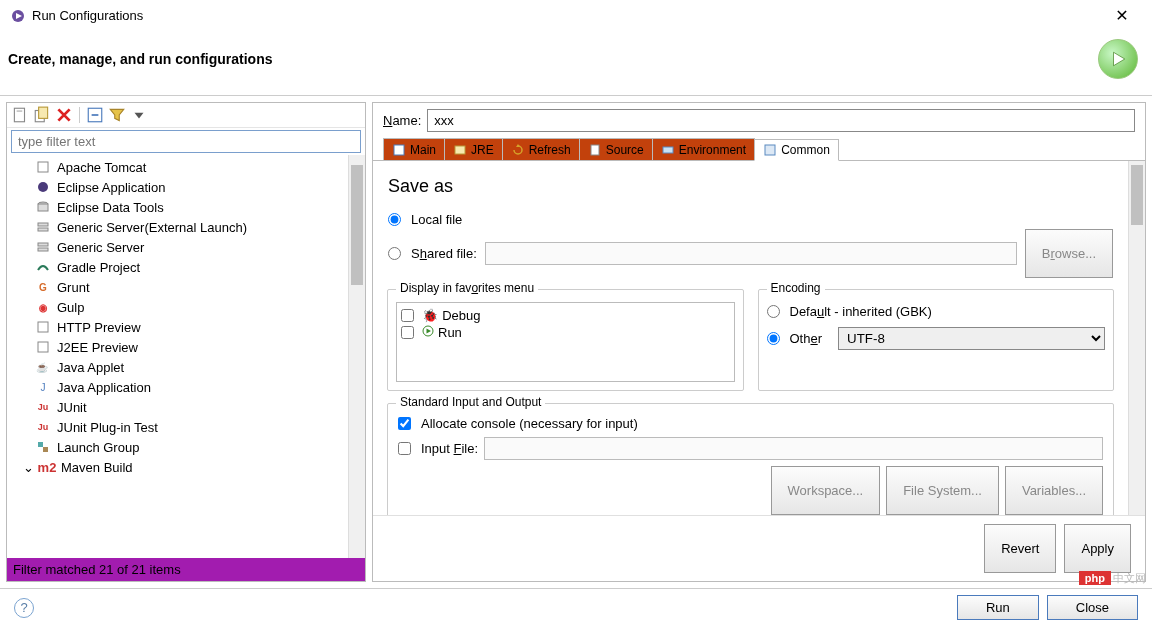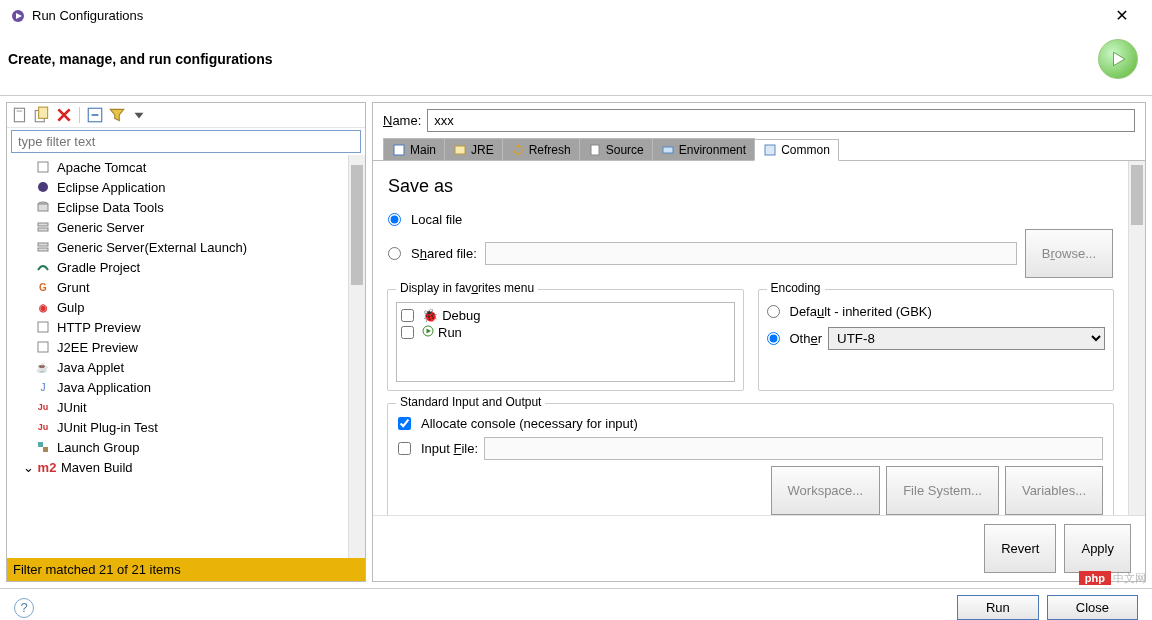--- a/index.html
+++ b/index.html
@@ -20,46 +20,46 @@
 .toolbar .sep { width: 1px; height: 16px; background: #ccc; margin: 0 2px; }
 .filter-input { margin: 2px 4px; padding: 3px 6px; border: 1px solid #7a9fcd; outline: none; font-size: 13px; width: calc(100% - 8px); }
 .tree-wrap { flex: 1; display: flex; min-height: 0; }
 .tree { flex: 1; overflow: hidden; padding: 2px 0; }
 .tree-item { display: flex; align-items: center; padding: 2px 4px 2px 28px; gap: 6px; cursor: pointer; white-space: nowrap; }
 .tree-item.sub { padding-left: 16px; }
 .tree-item.sub .arrow { width: 10px; display: inline-block; }
 .tree .icon { width: 16px; height: 16px; display: inline-flex; align-items: center; justify-content: center; font-size: 10px; }
 .scrollbar { width: 17px; background: #f0f0f0; border-left: 1px solid #ddd; position: relative; }
 .scrollbar .thumb { position: absolute; left: 2px; right: 2px; top: 10px; height: 120px; background: #c0c0c0; border-radius: 0; }
-.filter-status { padding: 4px 6px; background: #eab308; }
+.filter-status { padding: 4px 6px; background: #a21caf; }
 .right-panel { flex: 1; border: 1px solid #bbb; display: flex; flex-direction: column; min-height: 0; }
 .name-row { display: flex; align-items: center; padding: 6px 10px; gap: 6px; }
 .name-row input { flex: 1; padding: 3px 6px; border: 1px solid #888; font-size: 13px; }
 .tabs { display: flex; border-bottom: 1px solid #bbb; padding-left: 10px; }
-.tab { padding: 3px 8px; border: 1px solid #bbb; border-bottom: none; margin-right: -1px; background: #a3a3a3; display: flex; align-items: center; gap: 4px; cursor: pointer; font-size: 12px; }
+.tab { padding: 3px 8px; border: 1px solid #bbb; border-bottom: none; margin-right: -1px; background: #c2410c; display: flex; align-items: center; gap: 4px; cursor: pointer; font-size: 12px; }
 .tab.active { background: #fff; border-bottom: 1px solid #fff; position: relative; top: 1px; }
 .tab .icon { width: 14px; height: 14px; display: inline-flex; align-items: center; justify-content: center; }
 .tab-body-wrap { flex: 1; display: flex; min-height: 0; }
 .tab-content { flex: 1; padding: 10px 14px; background: #fff; overflow: hidden; }
 .group { border: 1px solid transparent; padding: 4px 0 10px 0; }
 .group-title { font-size: 18px; margin-bottom: 13px; }
 .radio-row, .check-row { display: flex; align-items: center; gap: 6px; padding: 2px 0; }
 .radio-row input[type=radio], .check-row input[type=checkbox] { margin: 0 4px 0 0; }
 .shared-row { display: flex; align-items: center; gap: 8px; }
 .shared-row input[type=text] { flex: 1; padding: 3px 6px; border: 1px solid #bbb; background: #fafafa; }
 .btn { padding: 16px 16px; border: 1px solid #999; background: linear-gradient(#fcfcfc, #e6e6e6); cursor: pointer; font-size: 13px; }
 .btn:disabled { color: #888; cursor: default; }
 .two-col { display: flex; gap: 14px; }
 .two-col > div { flex: 1; border: 1px solid #ccc; border-radius: 2px; padding: 0; position: relative; }
 .two-col .legend { position: absolute; top: -9px; left: 8px; background: #fff; padding: 0 4px; font-size: 12px; }
 .two-col .inner { padding: 12px 8px 8px 8px; }
 .fav-list { border: 1px solid #bbb; padding: 4px; height: 80px; overflow: auto; background: #fff; }
 .fav-item { display: flex; align-items: center; gap: 4px; padding: 1px 0; }
 .fav-item input { margin: 0 4px 0 0; }
-.enc-row { display: flex; align-items: center; gap: 6px; margin-top: 6px; }
+.enc-row { display: flex; align-items: center; gap: 16px; margin-top: 6px; }
 .enc-row select { flex: 1; padding: 2px 4px; border: 1px solid #888; }
 .io-group { border: 1px solid #ccc; border-radius: 2px; margin-top: 12px; padding: 10px 10px 8px 10px; position: relative; }
 .io-group .legend { position: absolute; top: -9px; left: 8px; background: #fff; padding: 0 4px; font-size: 12px; }
 .input-file-row { display: flex; align-items: center; gap: 6px; margin-top: 4px; }
 .input-file-row input[type=text] { flex: 1; padding: 3px 6px; border: 1px solid #bbb; background: #fafafa; }
 .file-btns { display: flex; justify-content: flex-end; gap: 6px; margin-top: 6px; }
 .footer { display: flex; justify-content: flex-end; gap: 8px; padding: 8px 14px; border-top: 1px solid #e0e0e0; }
 .bottom-bar { display: flex; align-items: center; padding: 6px 14px 0 14px; border-top: 1px solid #ccc; }
 .help-icon { width: 20px; height: 20px; border: 1px solid #7aa3d0; border-radius: 50%; display: flex; align-items: center; justify-content: center; color: #5a7fa8; font-size: 13px; cursor: pointer; }
 .bottom-bar .btns { margin-left: auto; display: flex; gap: 8px; }
@@ -159,30 +159,30 @@
               </span>
               <span>Eclipse Data Tools</span>
             </div>
             <div class="tree-item">
               <span class="icon">
                 <svg width="14" height="14" viewBox="0 0 14 14">
                   <rect x="2" y="3" width="10" height="3" fill="#ddd" stroke="#888"></rect>
                   <rect x="2" y="8" width="10" height="3" fill="#ddd" stroke="#888"></rect>
                 </svg>
               </span>
-              <span>Generic Server</span>
+              <span>Generic Server(External Launch)</span>
             </div>
             <div class="tree-item">
               <span class="icon">
                 <svg width="14" height="14" viewBox="0 0 14 14">
                   <rect x="2" y="3" width="10" height="3" fill="#ddd" stroke="#888"></rect>
                   <rect x="2" y="8" width="10" height="3" fill="#ddd" stroke="#888"></rect>
                 </svg>
               </span>
-              <span>Generic Server(External Launch)</span>
+              <span>Generic Server</span>
             </div>
             <div class="tree-item">
               <span class="icon">
                 <svg width="14" height="14" viewBox="0 0 14 14">
                   <path d="M2 10 Q7 2 12 10" fill="none" stroke="#2a7a5a" stroke-width="2"></path>
                 </svg>
               </span>
               <span>Gradle Project</span>
             </div>
             <div class="tree-item">

